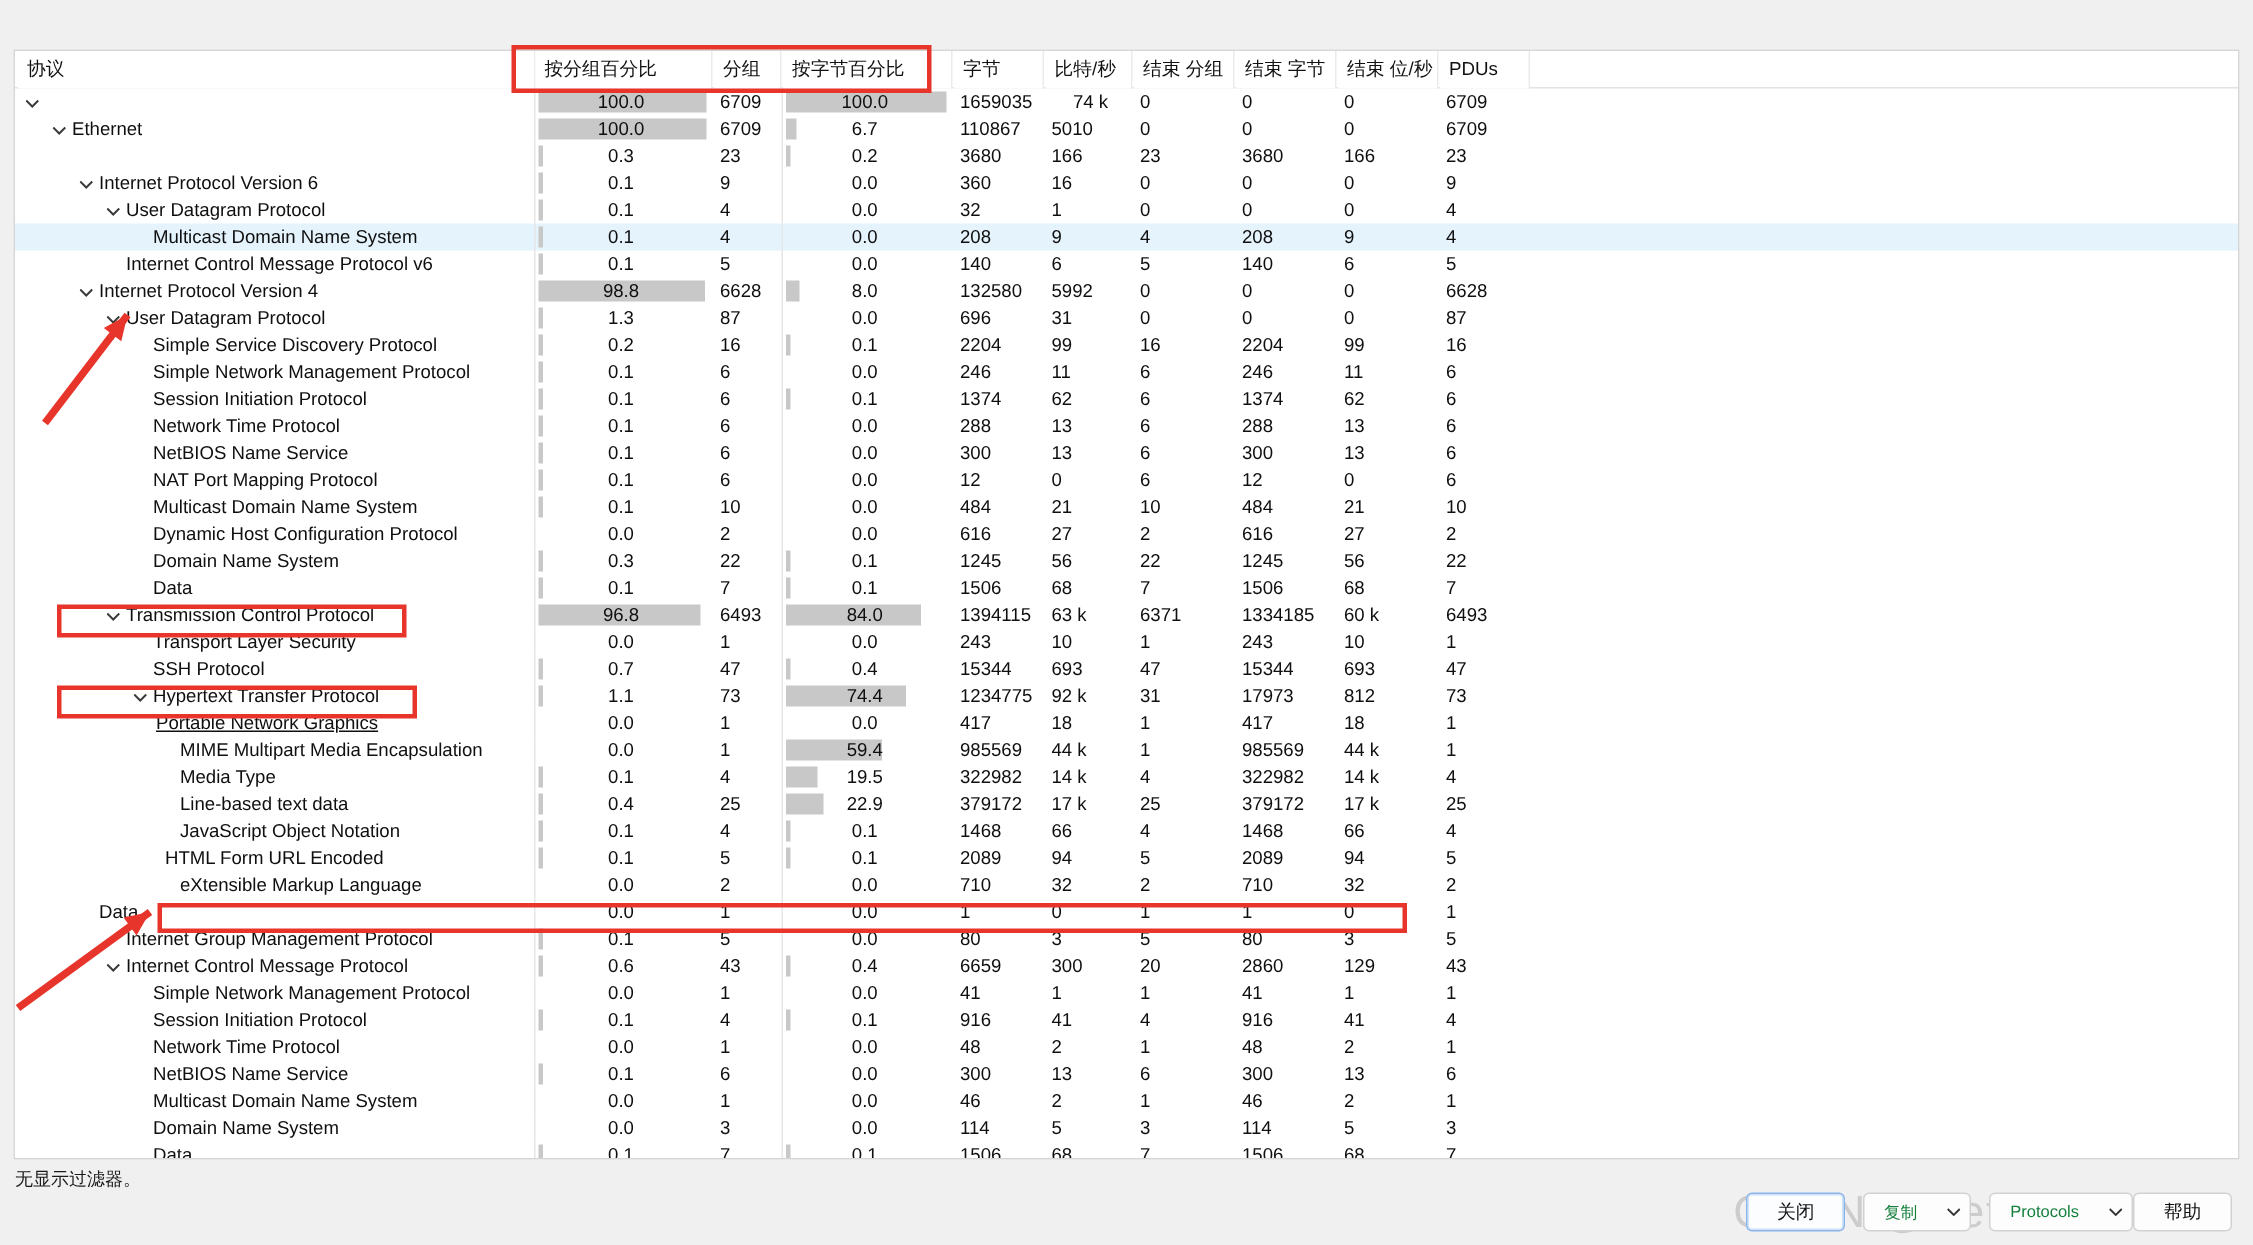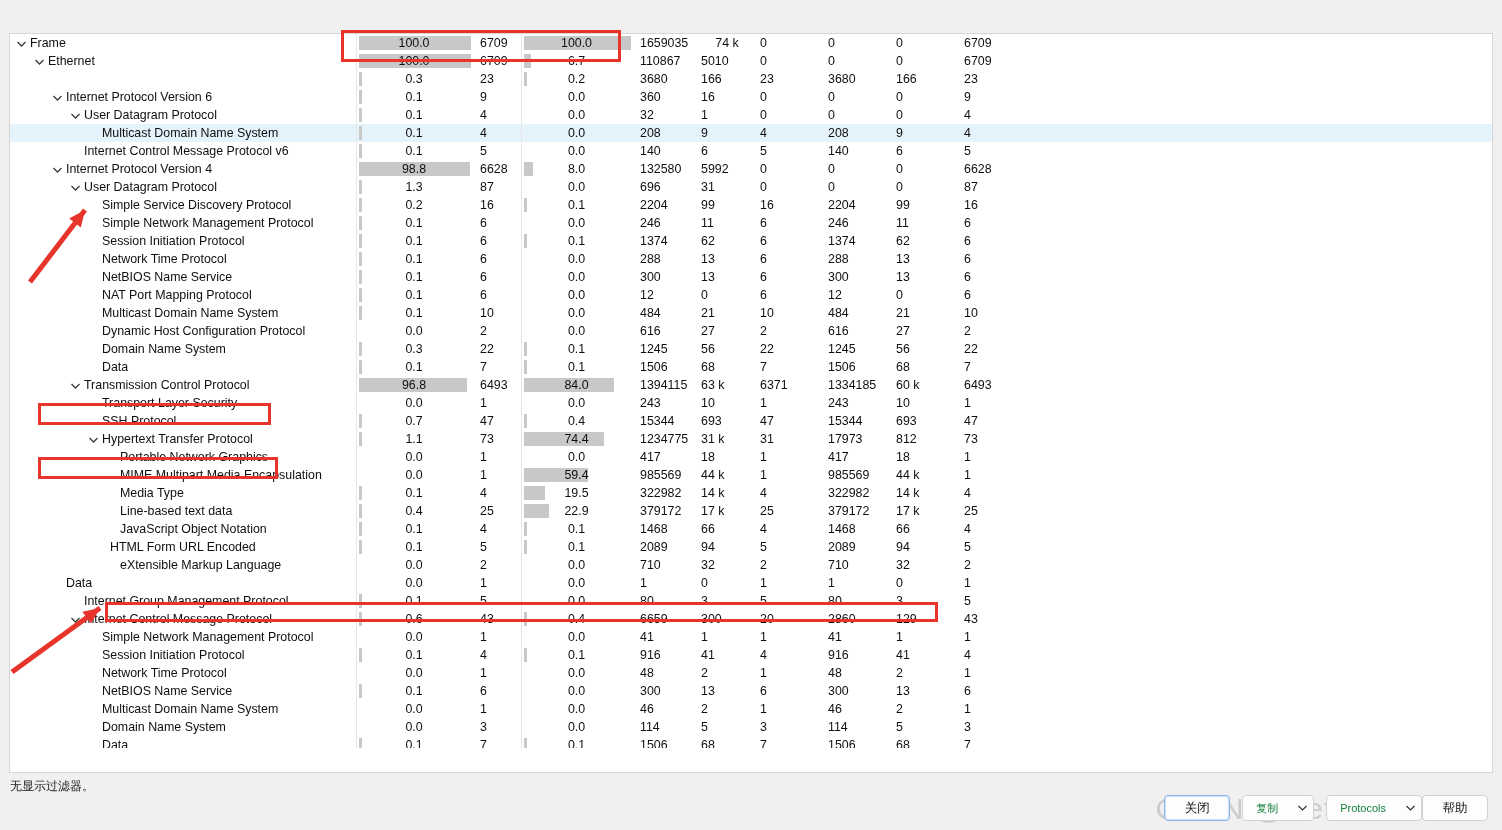--- a/index.html
+++ b/index.html
@@ -207,26 +207,42 @@
     pointer-events: none;
   }
 </style>
 </head>
 <body>
 
 <div id="app">
 
 
   <div class="panel">
+    <div class="header-row" id="header-row">
+      <div class="sortmark">
+        <svg width="12" height="8" viewBox="0 0 12 8">
+            <path d="M1 2 L6 6.5 L11 2" stroke="#777" stroke-width="1.2" fill="none"></path>
+          </svg>
+      </div>
+    <div class="hcell" style="left: 2px; width: 345px;">协议</div>
+        <div class="hcell" style="left: 347px; width: 118px;">按分组百分比</div>
+        <div class="hcell" style="left: 466px; width: 45px;">分组</div>
+        <div class="hcell" style="left: 512px; width: 113px;">按字节百分比</div>
+        <div class="hcell" style="left: 626px; width: 60px;">字节</div>
+        <div class="hcell" style="left: 687px; width: 58px;">比特/秒</div>
+        <div class="hcell" style="left: 746px; width: 67px;">结束 分组</div>
+        <div class="hcell" style="left: 814px; width: 67px;">结束 字节</div>
+        <div class="hcell" style="left: 882px; width: 67px;">结束 位/秒</div>
+        <div class="hcell" style="left: 950px; width: 60px;">PDUs</div>
+      </div>
     <div class="rows" id="rows-container">
         <div class="row">
           <span class="twisty" style="left: 4px;"><svg width="9" height="6" viewBox="0 0 9 6">
               <path d="M0.5 1 L4.5 5 L8.5 1" stroke="#3b3b3b" stroke-width="1.3" fill="none"></path>
             </svg></span>
-          <div class="cell name" style="left: 20px; width: 325px;">Frame</div>
           <div class="bar" style="left: 349px; width: 112px;"></div>
           <div class="pctlabel" style="left: 347px; width: 114px;">100.0</div>
           <div class="bar" style="left: 514px; width: 107px;"></div>
           <div class="pctlabel" style="left: 512px; width: 109px;">100.0</div>
           <div class="cell num" style="left: 470px; width: 39px;">6709</div>
           <div class="cell num" style="left: 630px; width: 54px;">1659035</div>
           <div class="cell num" style="left: 691px; width: 52px; text-align: center;">74 k</div>
           <div class="cell num" style="left: 750px; width: 61px;">0</div>
           <div class="cell num" style="left: 818px; width: 61px;">0</div>
           <div class="cell num" style="left: 886px; width: 61px;">0</div>
@@ -577,30 +593,30 @@
           <span class="twisty" style="left: 76px;"><svg width="9" height="6" viewBox="0 0 9 6">
               <path d="M0.5 1 L4.5 5 L8.5 1" stroke="#3b3b3b" stroke-width="1.3" fill="none"></path>
             </svg></span>
           <div class="cell name" style="left: 92px; width: 253px;">Hypertext Transfer Protocol</div>
           <div class="bar" style="left: 349px; width: 3px;"></div>
           <div class="pctlabel" style="left: 347px; width: 114px;">1.1</div>
           <div class="bar" style="left: 514px; width: 79.608px;"></div>
           <div class="pctlabel" style="left: 512px; width: 109px;">74.4</div>
           <div class="cell num" style="left: 470px; width: 39px;">73</div>
           <div class="cell num" style="left: 630px; width: 54px;">1234775</div>
-          <div class="cell num" style="left: 691px; width: 52px;">31 k</div>
+          <div class="cell num" style="left: 691px; width: 52px;">92 k</div>
           <div class="cell num" style="left: 750px; width: 61px;">31</div>
           <div class="cell num" style="left: 818px; width: 61px;">17973</div>
           <div class="cell num" style="left: 886px; width: 61px;">812</div>
           <div class="cell num" style="left: 954px; width: 54px;">73</div>
           <div class="colsep" style="left: 346px;"></div>
           <div class="colsep" style="left: 511px;"></div>
         </div>
         <div class="row">
-          <div class="cell name" style="left: 110px; width: 235px;">Portable Network Graphics</div>
+          <div class="cell name" style="left: 94px; width: 235px; text-decoration: underline;">Portable Network Graphics</div>
           <div class="pctlabel" style="left: 347px; width: 114px;">0.0</div>
           <div class="pctlabel" style="left: 512px; width: 109px;">0.0</div>
           <div class="cell num" style="left: 470px; width: 39px;">1</div>
           <div class="cell num" style="left: 630px; width: 54px;">417</div>
           <div class="cell num" style="left: 691px; width: 52px;">18</div>
           <div class="cell num" style="left: 750px; width: 61px;">1</div>
           <div class="cell num" style="left: 818px; width: 61px;">417</div>
           <div class="cell num" style="left: 886px; width: 61px;">18</div>
           <div class="cell num" style="left: 954px; width: 54px;">1</div>
           <div class="colsep" style="left: 346px;"></div>

